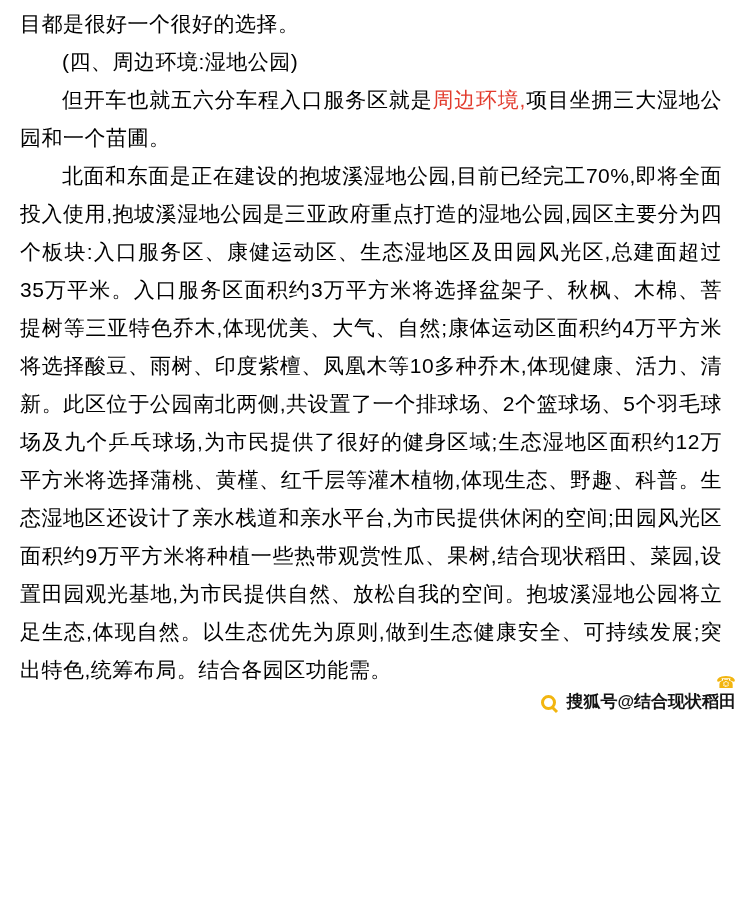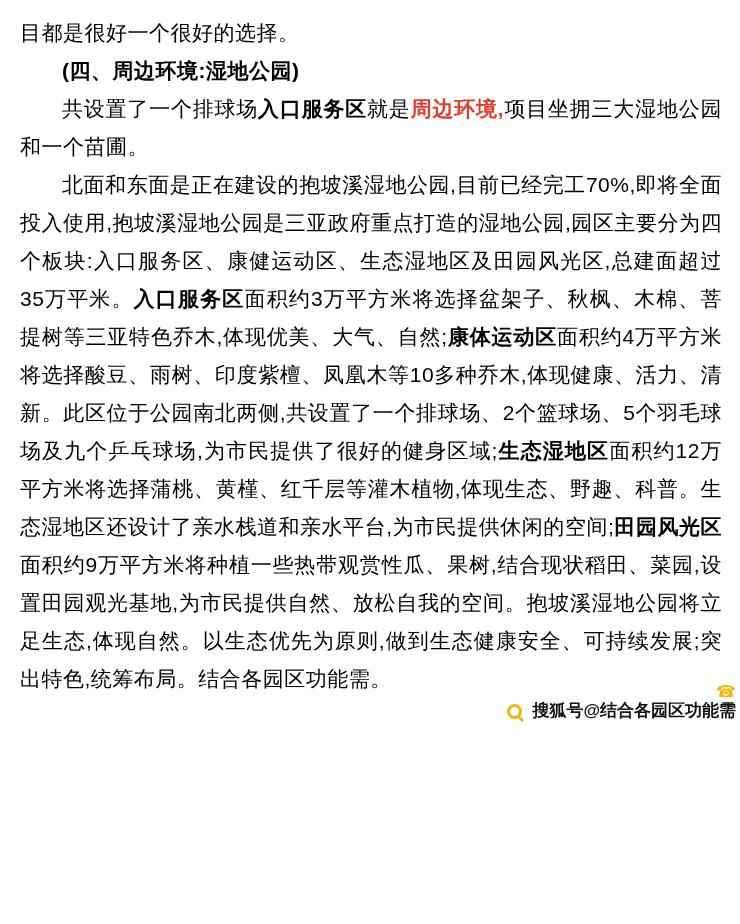--- a/index.html
+++ b/index.html
@@ -6,34 +6,33 @@
   body {
     width: 740px; height: 924px;
     background: #ffffff;
     font-family: "Liberation Sans", "DejaVu Sans", sans-serif;
   }
   .page {
     position: relative;
     width: 740px; height: 715px;
     overflow: hidden;
     background: #ffffff;
-    margin-top: 9px;
   }
   .article {
     padding: 5px 18px 0 20px;
     font-size: 21px;
     line-height: 38px;
     color: #000000;
     text-align: justify;
     letter-spacing: 0.5px;
   }
   .para { margin: 0; text-indent: 2em; }
   .para.no-indent { text-indent: 0; }
-  .b { font-weight: 700; }
-  .r { font-weight: 700; color: #e23b2d; }
+  .b { font-weight: 400; }
+  .r { font-weight: 400; color: #e23b2d; }
 
   .watermark {
     position: absolute;
     right: 4px; bottom: 2px;
     text-align: right;
     font-weight: 700;
     font-size: 17px;
     line-height: 22px;
     color: #141414;
     white-space: nowrap;
@@ -62,28 +61,28 @@
   }
 </style>
 </head>
 <body>
 
 <div class="page">
 
   <div class="article">
       <p class="para no-indent"><span>目都是很好一个很好的选择。</span></p>
       <p class="para"><span class="b">(四、周边环境:湿地公园)</span></p>
-      <p class="para"><span>共设置了一个排球场</span><span class="b">入口服务区</span><span>就是</span><span class="r">周边环境,</span><span>项目坐拥三大湿地公园和一个苗圃。</span></p>
+      <p class="para"><span>但开车也就五六分车程</span><span class="b">入口服务区</span><span>就是</span><span class="r">周边环境,</span><span>项目坐拥三大湿地公园和一个苗圃。</span></p>
       <p class="para"><span>北面和东面是正在建设的抱坡溪湿地公园,目前已经完工70%,即将全面投入使用,抱坡溪湿地公园是三亚政府重点打造的湿地公园,园区主要分为四个板块:入口服务区、康健运动区、生态湿地区及田园风光区,总建面超过35万平米。</span><span class="b">入口服务区</span><span>面积约3万平方米将选择盆架子、秋枫、木棉、菩提树等三亚特色乔木,体现优美、大气、自然;</span><span class="b">康体运动区</span><span>面积约4万平方米将选择酸豆、雨树、印度紫檀、凤凰木等10多种乔木,体现健康、活力、清新。此区位于公园南北两侧,共设置了一个排球场、2个篮球场、5个羽毛球场及九个乒乓球场,为市民提供了很好的健身区域;</span><span class="b">生态湿地区</span><span>面积约12万平方米将选择蒲桃、黄槿、红千层等灌木植物,体现生态、野趣、科普。生态湿地区还设计了亲水栈道和亲水平台,为市民提供休闲的空间;</span><span class="b">田园风光区</span><span>面积约9万平方米将种植一些热带观赏性瓜、果树,结合现状稻田、菜园,设置田园观光基地,为市民提供自然、放松自我的空间。抱坡溪湿地公园将立足生态,体现自然。以生态优先为原则,做到生态健康安全、可持续发展;突出特色,统筹布局。结合各园区功能需。</span></p>
       <p class="para"></p>
     </div>
 
   <div class="watermark">
     <div class="wm-line">
       <span class="wm-glyph">☎</span>
     </div>
     <div class="wm-line">
       <span class="wm-search"></span>
-      <span>搜狐号@结合各园区功能需</span>
+      <span>搜狐号@结合现状稻田</span>
     </div>
   </div>
 
 </div>
 
 </body></html>

